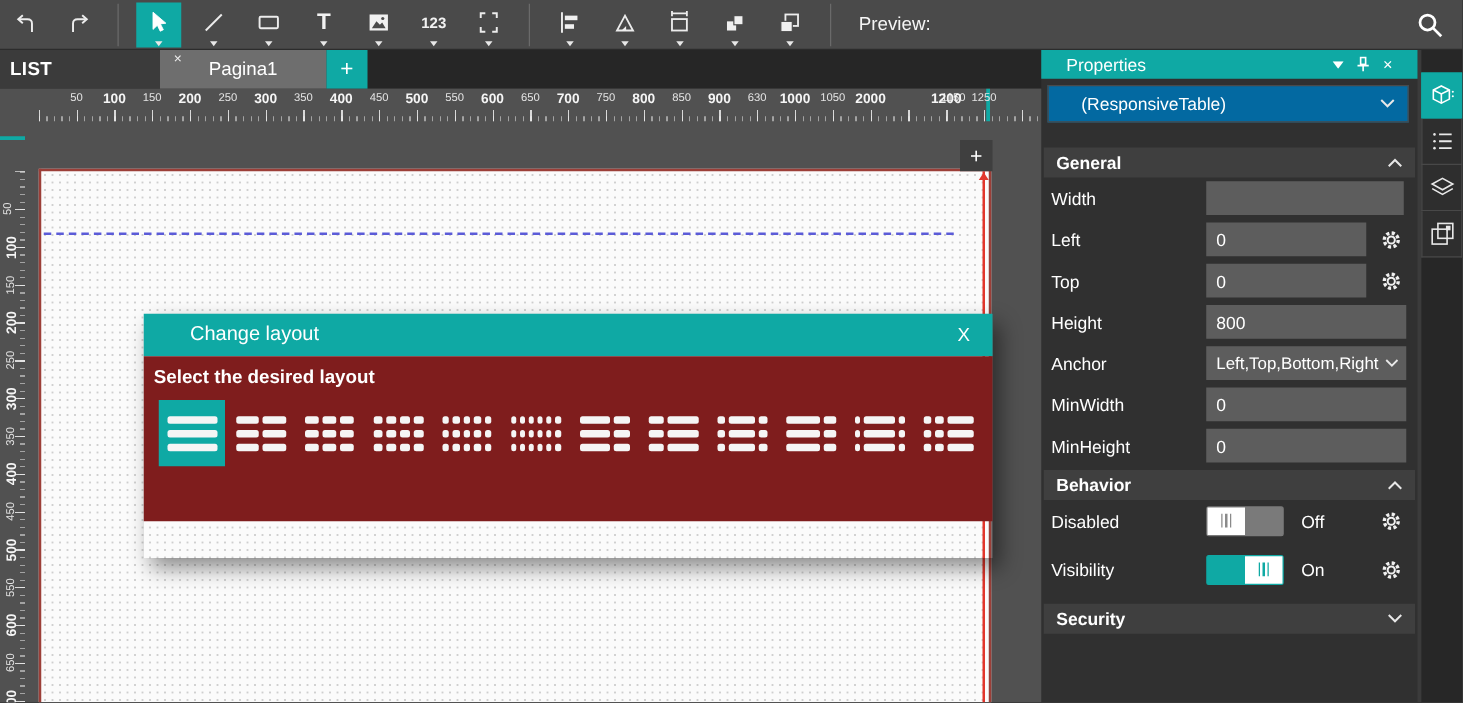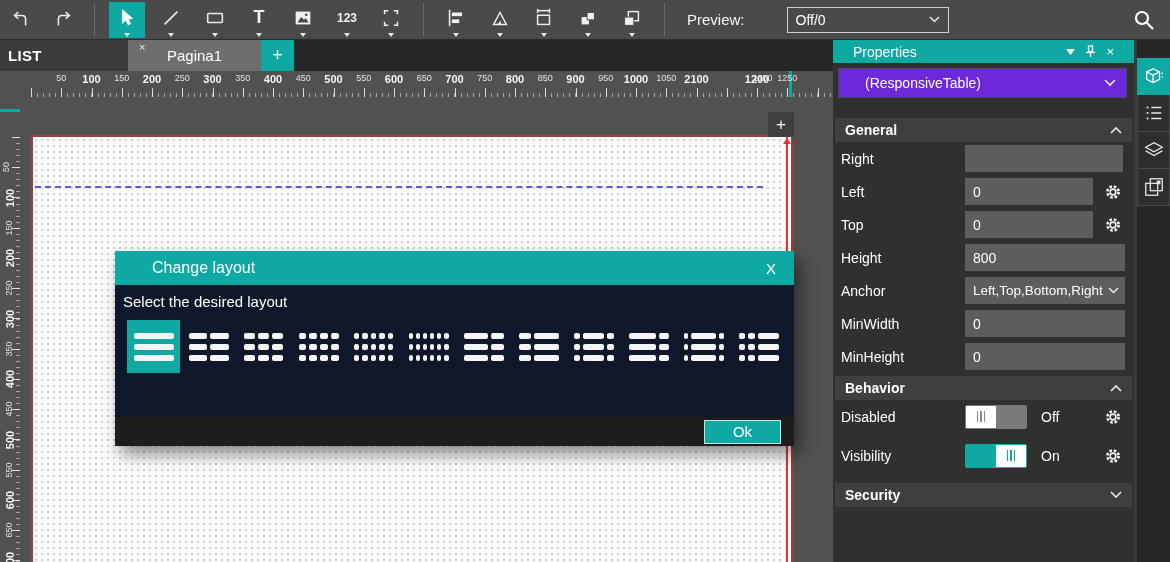--- a/index.html
+++ b/index.html
@@ -7,21 +7,21 @@
   svg{display:block;}
 
   
   #toolbar{position:absolute;left:0;top:0;width:1170px;height:40px;background:#4a4a4a;display:flex;align-items:center;border-bottom:1px solid #2c2c2c;box-sizing:border-box;}
   .tbtn{background:none;border:none;width:38px;height:34px;margin:0 2px;display:flex;align-items:center;justify-content:center;cursor:pointer;padding:0;}
   .tool{position:relative;background:none;border:none;width:36px;height:36px;margin:0 4px;display:flex;align-items:center;justify-content:center;cursor:pointer;padding:0 0 4px 0;}
   .tool:after{content:"";position:absolute;bottom:1px;left:50%;margin-left:-3px;border-left:3px solid transparent;border-right:3px solid transparent;border-top:4px solid #e8e8e8;}
   .tool.selected{background:#0fa9a4;}
   .vsep{width:1px;height:34px;background:#6a6a6a;margin:0 10px;}
   .tglyph{color:#f2f2f2;font-weight:700;}
-  .preview-label{color:#f5f5f5;font-size:15px;margin-left:12px;margin-right:42px;text-align:center;}
+  .preview-label{color:#f5f5f5;font-size:15px;margin-left:12px;margin-right:32px;text-align:center;}
   .combo{height:26px;border:1px solid #cfcfcf;display:flex;align-items:center;color:#fff;font-size:14px;padding:0 8px;box-sizing:border-box;justify-content:space-between;cursor:pointer;background:#4a4a4a;}
   #previewCombo{width:162px;margin-right:13px;}
   #dictCombo{width:161px;}
   .searchbtn{background:none;border:none;margin-left:auto;margin-right:10px;cursor:pointer;padding:4px;}
 
   
   #tabbar{position:absolute;left:0;top:40px;width:930px;height:31px;background:#262626;display:flex;}
   .tab{height:31px;display:flex;align-items:center;color:#fff;font-size:15px;cursor:pointer;box-sizing:border-box;}
   #tabList{width:128px;background:#3b3b3b;padding-left:8px;font-weight:600;letter-spacing:.3px;}
   #tabPage{width:133px;background:#6e6e6e;position:relative;justify-content:center;}
@@ -52,36 +52,36 @@
   #blueline{position:absolute;left:2px;top:49px;width:728px;height:0;border-top:2px dashed #5b5bd8;}
   #redline{position:absolute;left:753px;top:0;bottom:0;width:2px;background:#e2362c;}
   #redarrow{position:absolute;left:750px;top:1px;width:0;height:0;border-left:4px solid transparent;border-right:4px solid transparent;border-bottom:6px solid #e2362c;}
   #pagePlus{position:absolute;left:768px;top:41px;width:26px;height:25px;background:#3f3f3f;border:none;color:#fff;font-size:17px;line-height:23px;text-align:center;cursor:pointer;padding:0;}
 
   
   #dialog{position:absolute;left:115px;top:251px;width:679px;height:195px;z-index:40;box-shadow:6px 8px 16px rgba(0,0,0,.45);}
   .dtitle{height:34px;background:#0fa9a4;display:flex;align-items:center;color:#fff;font-size:16px;}
   .dtitle .dlabel{padding-left:37px;}
   .dclose{margin-left:auto;margin-right:18px;font-size:15px;color:#fff;cursor:pointer;}
-  .dbody{height:132px;background:#0f172a;}
+  .dbody{height:132px;background:#7f1d1d;font-weight:bold;}
   .dprompt{color:#fff;font-size:15px;padding:8px 0 0 8px;}
   #tiles{display:flex;gap:2px;margin:10px 0 0 12px;}
   .tile{width:53px;height:53px;display:flex;flex-direction:column;align-items:center;justify-content:center;gap:5px;cursor:pointer;}
   .tile.selected{background:#0fa9a4;}
   .trow{display:flex;gap:3px;width:40px;}
   .tseg{height:6px;background:#f5f5f5;border-radius:2px;min-width:3px;}
   .dfoot{height:29px;background:#1d1d1d;display:flex;align-items:center;justify-content:flex-end;}
   .okbtn{width:77px;height:24px;margin-right:13px;background:#0fa9a4;border:1px solid #cfe0e0;color:#fff;font-size:15px;cursor:pointer;padding:0;line-height:20px;}
 
   
   #panel{position:absolute;left:833px;top:40px;width:304px;height:522px;background:#303030;border-right:3px solid #3b3b3b;box-sizing:border-box;}
   .phead{height:23px;background:#0fa9a4;display:flex;align-items:center;color:#fff;font-size:14px;padding:0 20px;}
   .phead .ptitle{flex:1;}
   .phicon{margin-left:10px;cursor:pointer;display:flex;align-items:center;color:#fff;font-size:13px;}
-  .typesel{margin:5px 7px 20px 5px;height:28px;background:#6d28d9;border:1px solid #4a4a4a;display:flex;align-items:center;color:#fff;font-size:14px;padding:0 10px 0 26px;justify-content:space-between;cursor:pointer;}
+  .typesel{margin:5px 7px 20px 5px;height:28px;background:#0369a1;border:1px solid #4a4a4a;display:flex;align-items:center;color:#fff;font-size:14px;padding:0 10px 0 26px;justify-content:space-between;cursor:pointer;}
   .sect{margin:0 2px 3px 2px;height:24px;background:#3f3f3f;display:flex;align-items:center;justify-content:space-between;color:#fff;font-size:14px;font-weight:700;padding:0 10px;cursor:pointer;}
   .sect.mt{margin-top:2px;}
   .sect.mt2{margin-top:8px;}
   .prow{position:relative;height:27px;margin:0 0 6px 0;display:flex;align-items:center;}
   .plabel{width:124px;padding-left:8px;color:#fff;font-size:14px;flex:0 0 124px;}
   .pinput{height:27px;background:#5d5d5d;border:none;color:#fff;font-size:14px;padding:0 8px;box-sizing:border-box;outline:none;}
   .pinput.short{width:128px;}
   .pinput.long{width:160px;}
   .pcombo{width:160px;height:27px;background:#5d5d5d;display:flex;align-items:center;color:#fff;font-size:13.5px;box-sizing:border-box;padding:0 6px 0 8px;cursor:pointer;}
   .pcombo .clip{flex:1;white-space:nowrap;overflow:hidden;}
@@ -214,28 +214,20 @@
       <span>
           <svg width="22" height="22" viewBox="0 0 24 24">
             <rect x="8" y="5" width="11" height="10" fill="none" stroke="#ececec" stroke-width="1.6"></rect>
             <rect x="4" y="11" width="10" height="9" fill="#f0f0f0" stroke="#4a4a4a" stroke-width="1"></rect>
           </svg>
         </span>
     </button>
     <div class="vsep"></div>
 
     <span class="preview-label">Preview:</span>
-    <div class="combo" id="previewCombo">
-      <span>Off/0</span>
-      <span>
-          <svg width="11" height="7" viewBox="0 0 11 7">
-            <polyline points="1,1 5.5,5.5 10,1" fill="none" stroke="#e8e8e8" stroke-width="1.5"></polyline>
-          </svg>
-        </span>
-    </div>
     <button class="searchbtn">
       <span><svg width="24" height="24" viewBox="0 0 24 24" fill="none" stroke="#fff" stroke-width="2.2">
             <circle cx="10" cy="10" r="6"></circle>
             <line x1="14.5" y1="14.5" x2="21" y2="21"></line>
           </svg></span>
     </button>
   </div>
 
   <div id="tabbar">
     <div class="tab" id="tabList">
@@ -264,24 +256,24 @@
         <span class="rnum" style="left: 303.25px;">450</span>
         <span class="rnum major" style="left: 333.5px;">500</span>
         <span class="rnum" style="left: 363.75px;">550</span>
         <span class="rnum major" style="left: 394px;">600</span>
         <span class="rnum" style="left: 424.25px;">650</span>
         <span class="rnum major" style="left: 454.5px;">700</span>
         <span class="rnum" style="left: 484.75px;">750</span>
         <span class="rnum major" style="left: 515px;">800</span>
         <span class="rnum" style="left: 545.25px;">850</span>
         <span class="rnum major" style="left: 575.5px;">900</span>
-        <span class="rnum" style="left: 605.75px;">950</span>
+        <span class="rnum" style="left: 605.75px;">630</span>
         <span class="rnum major" style="left: 636px;">1000</span>
         <span class="rnum" style="left: 666.25px;">1050</span>
-        <span class="rnum major" style="left: 696.5px;">2100</span>
+        <span class="rnum major" style="left: 696.5px;">2000</span>
         <span class="rnum" style="left: 726.75px; margin-left: 36px;">1150</span>
         <span class="rnum major" style="left: 757px;">1200</span>
         <span class="rnum" style="left: 787.25px;">1250</span>
       </div>
     <div id="vruler">
         <div id="vmark"></div>
         <span class="vnum" style="top: 70.25px;">50</span>
         <span class="vnum major" style="top: 100.5px;">100</span>
         <span class="vnum" style="top: 130.75px;">150</span>
         <span class="vnum major" style="top: 161px;">200</span>
@@ -511,23 +503,20 @@
               <span class="tseg" style="flex: 3 3 0px;"></span>
             </div>
             <div class="trow">
               <span class="tseg" style="flex: 1 1 0px;"></span>
               <span class="tseg" style="flex: 1 1 0px;"></span>
               <span class="tseg" style="flex: 3 3 0px;"></span>
             </div>
           </div>
         </div>
     </div>
-    <div class="dfoot">
-      <button class="okbtn">Ok</button>
-    </div>
   </div>
 
   <div id="panel">
     <div class="phead">
       <span class="ptitle">Properties</span>
       <span class="phicon">
           <svg width="9" height="6" viewBox="0 0 9 6">
             <polygon points="0,0 9,0 4.5,6" fill="#fff"></polygon>
           </svg>
         </span>
@@ -553,21 +542,21 @@
       <div class="sect">
         <span>General</span>
         <span>
             <svg width="12" height="8" viewBox="0 0 12 8">
               <polyline points="1,7 6,2 11,7" fill="none" stroke="#e8e8e8" stroke-width="1.6"></polyline>
             </svg>
           </span>
       </div>
 
       <div class="prow">
-        <span class="plabel">Right</span>
+        <span class="plabel">Width</span>
         <input class="pinput short" style="width: 158px;" value="">
       </div>
       <div class="prow">
         <span class="plabel">Left</span>
         <input class="pinput short" value="0" style="">
         <span class="gear">
             <svg width="18" height="18" viewBox="0 0 20 20" fill="none" stroke="#f0f0f0">
               <circle cx="10" cy="10" r="6.2" stroke-width="3" stroke-dasharray="2.8 2.1"></circle>
               <circle cx="10" cy="10" r="3.2" stroke-width="1.8"></circle>
             </svg>

